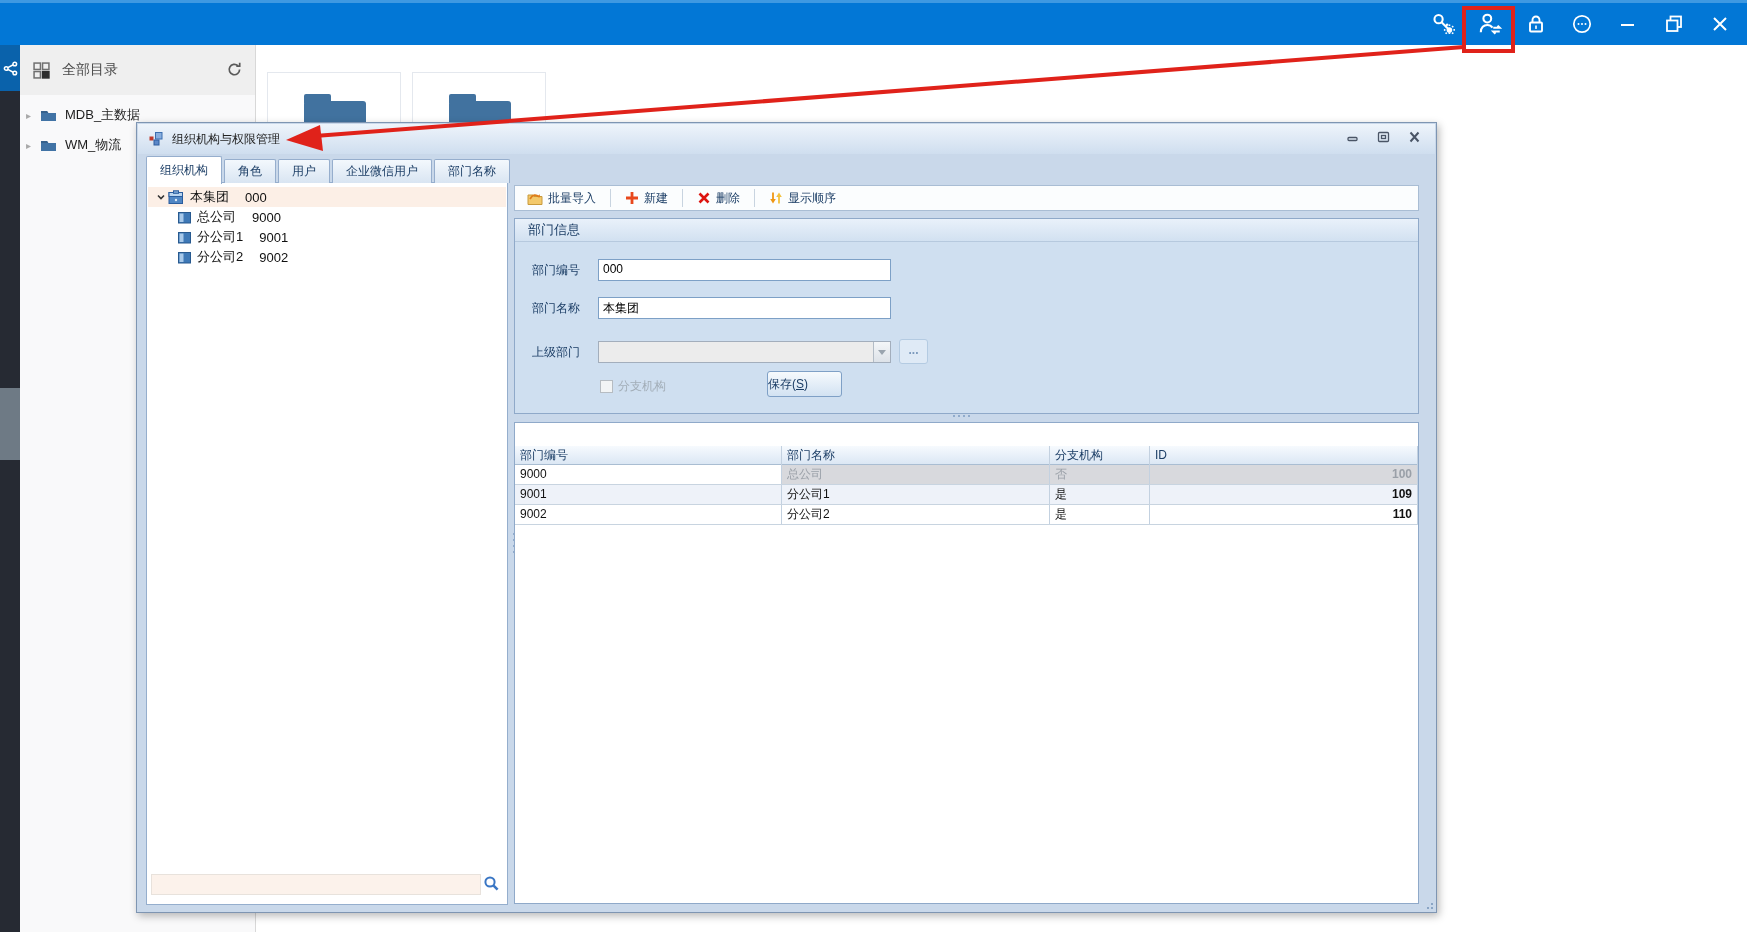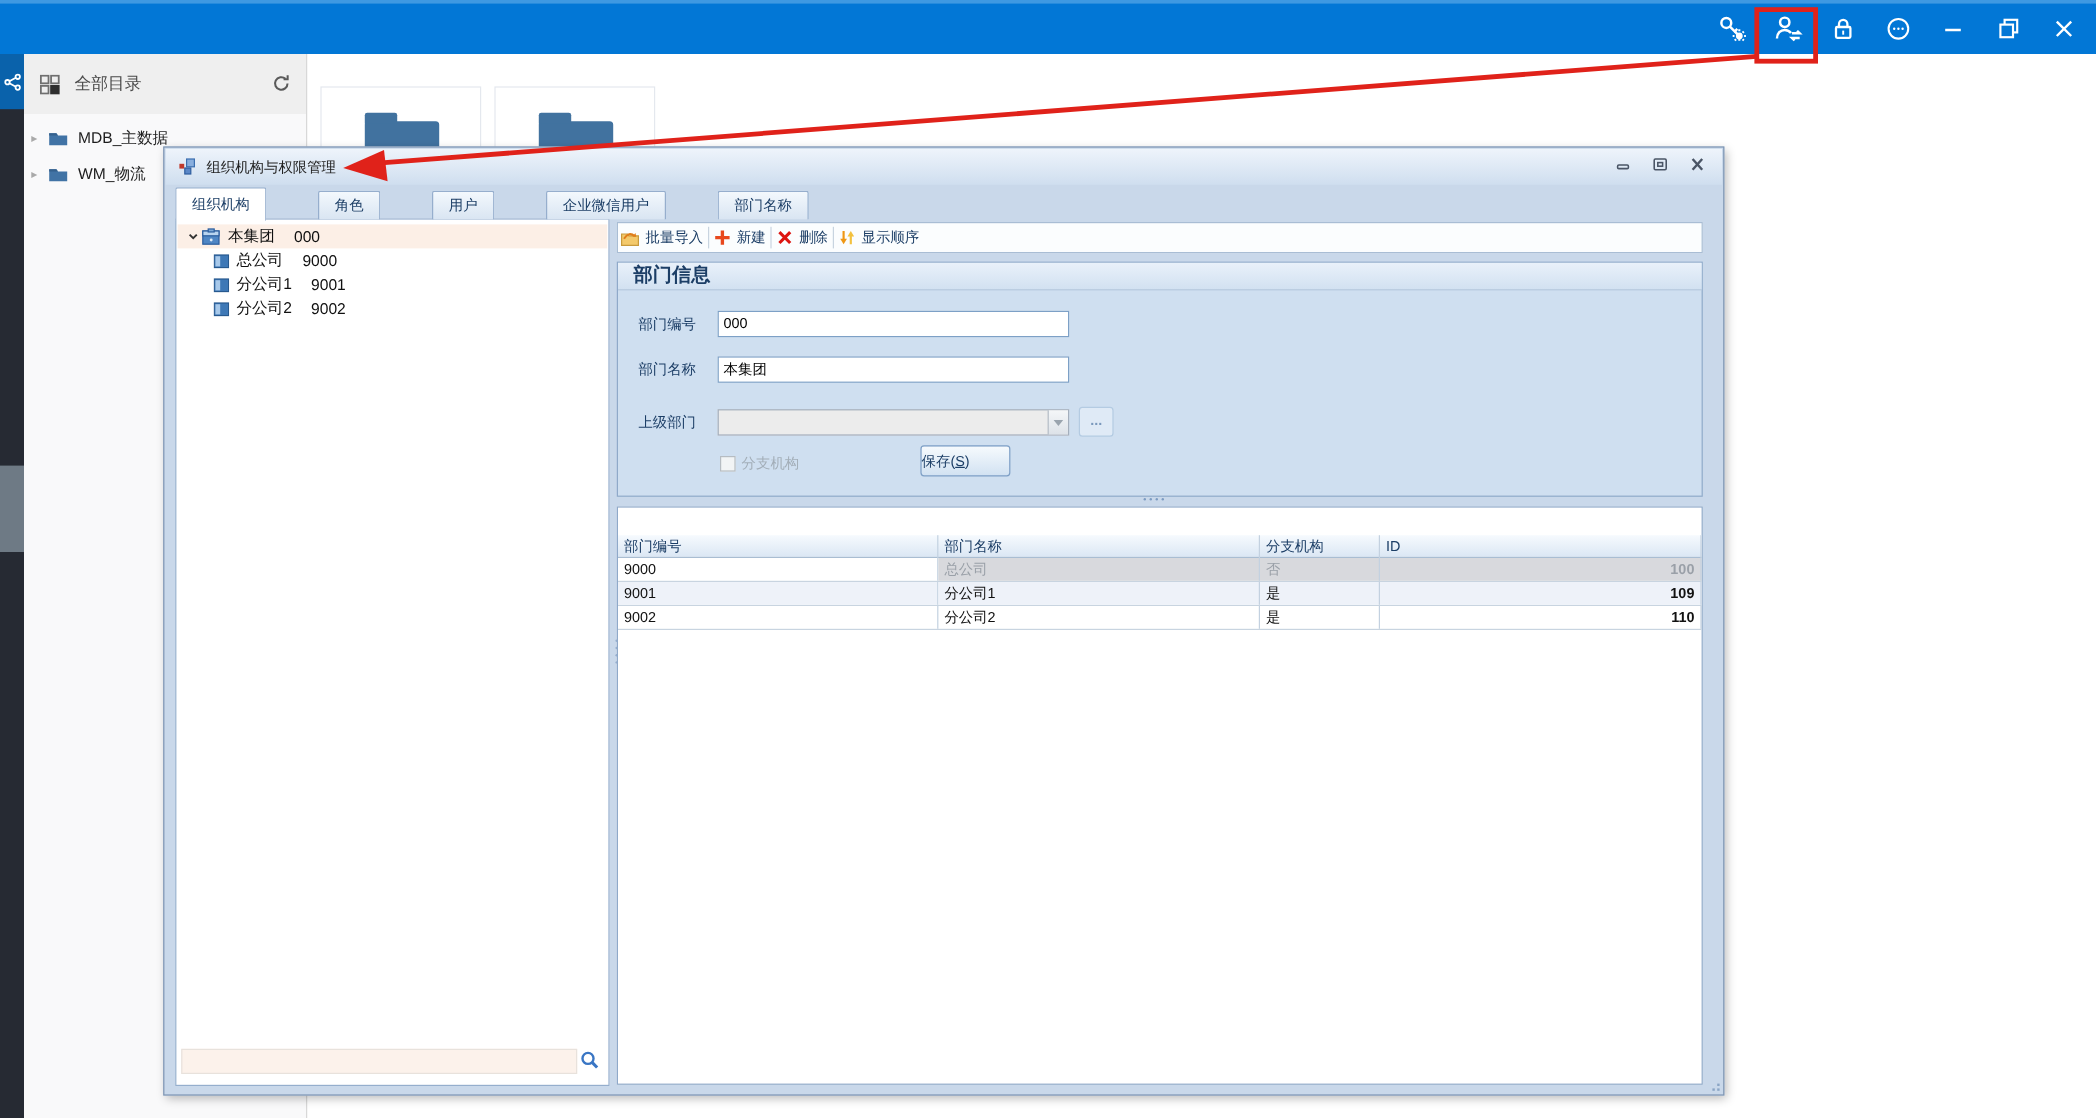--- a/index.html
+++ b/index.html
@@ -46,21 +46,21 @@
   
   .dialog { position:absolute; left:136px; top:122px; width:1301px; height:791px;
     background:#c9d8ea; border:1px solid #7e95b2; box-shadow:2px 3px 8px rgba(0,0,0,.28); z-index:10; }
   .dlg-title { position:absolute; left:1px; top:1px; right:1px; height:30px;
     background:linear-gradient(#eef4fb,#cfdeef); display:flex; align-items:center; }
   .dlg-title .ttl { margin-left:8px; font-size:12px; color:#222; }
   .dlg-title .dico { margin-left:10px; }
   .dlg-btns { position:absolute; right:14px; top:7px; display:flex; gap:18px; }
   .dlg-btns span { cursor:pointer; display:flex; align-items:center; }
 
-  .tabstrip { position:absolute; left:9px; top:32px; height:28px; display:flex; align-items:flex-end; z-index:3;gap:41px; }
+  .tabstrip { position:absolute; left:9px; top:32px; height:28px; display:flex; align-items:flex-end; z-index:3; }
   .tab { height:24px; line-height:23px; padding:0 13px; margin-right:2px; font-size:12px; color:#1c3e66;
     background:linear-gradient(#f3f8fd,#d9e5f2); border:1px solid #96aecd; border-bottom:none;
     border-radius:2px 2px 0 0; cursor:pointer; }
   .tab.active { height:28px; line-height:27px; background:#fff; margin-bottom:-1px; z-index:4; position:relative; }
 
   .treepanel { position:absolute; left:9px; top:59px; width:362px; height:723px;
     background:#fff; border:1px solid #95aecd; z-index:2; }
   .trow { position:absolute; left:1px; right:1px; height:20px; display:flex; align-items:center; font-size:13px; cursor:pointer; }
   .trow.sel { background:#fcefe6; }
   .trow .tcaret { width:14px; margin-left:6px; display:flex; justify-content:center; }
@@ -72,28 +72,28 @@
   .mag { position:absolute; right:7px; bottom:9px; cursor:pointer; }
 
   .vsplit { position:absolute; left:374px; top:410px; width:6px; height:36px;
     display:flex; flex-direction:column; gap:4px; align-items:center; }
   .vsplit i, .hsplit i { width:2px; height:2px; background:#7d9cc2; border-radius:1px; }
   .hsplit { position:absolute; left:816px; top:292px; display:flex; gap:3px; }
 
   
   .toolbar { position:absolute; left:377px; top:62px; width:905px; height:26px;
     background:#fbfdfe; border:1px solid #a9bdd4; display:flex; align-items:center; }
-  .tbt { display:flex; align-items:center; gap:5px; padding:0 2px; height:22px; color:#1c3e66; cursor:pointer; }
+  .tbt { display:flex; align-items:center; gap:5px; padding:0 12px; height:22px; color:#1c3e66; cursor:pointer; }
   .tsep { width:1px; height:18px; background:#c8d4e0; margin:0 2px; }
 
   .group { position:absolute; left:377px; width:905px; border:1px solid #8fa9c9; }
   .g-info { top:95px; height:196px; background:#cfdff0; }
   .g-sub  { top:299px; height:482px; background:#fff; }
   .g-head { height:23px; background:linear-gradient(#e9f1fa,#d2e1f1); border-bottom:1px solid #b6c9de;
-    line-height:22px; padding-left:13px; color:#1c3e66; font-size:16px;font-weight:bold; }
+    line-height:22px; padding-left:13px; color:#1c3e66; font-size:13px; }
 
   .frow { position:absolute; left:0; width:100%; height:22px; display:flex; align-items:center; }
   .flabel { position:absolute; left:17px; color:#1c3e66; font-size:12px; }
   .finput { position:absolute; left:83px; width:293px; height:22px; background:#fff;
     border:1px solid #7da0c6; padding:2px 4px; font-size:12px; color:#000; }
   .fcombo { position:absolute; left:83px; width:293px; height:22px; background:#ececec;
     border:1px solid #a3aebc; }
   .fcombo .dd { position:absolute; right:0; top:0; width:17px; height:20px;
     background:linear-gradient(#f4f6f8,#dde2e8); border-left:1px solid #b3bcc6;
     display:flex; align-items:center; justify-content:center; cursor:pointer; }

